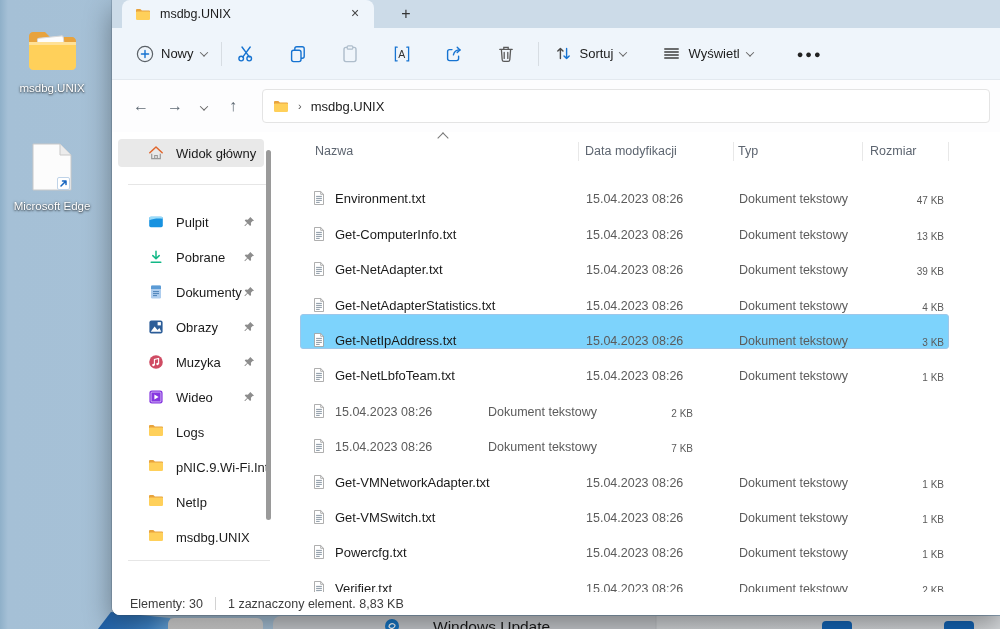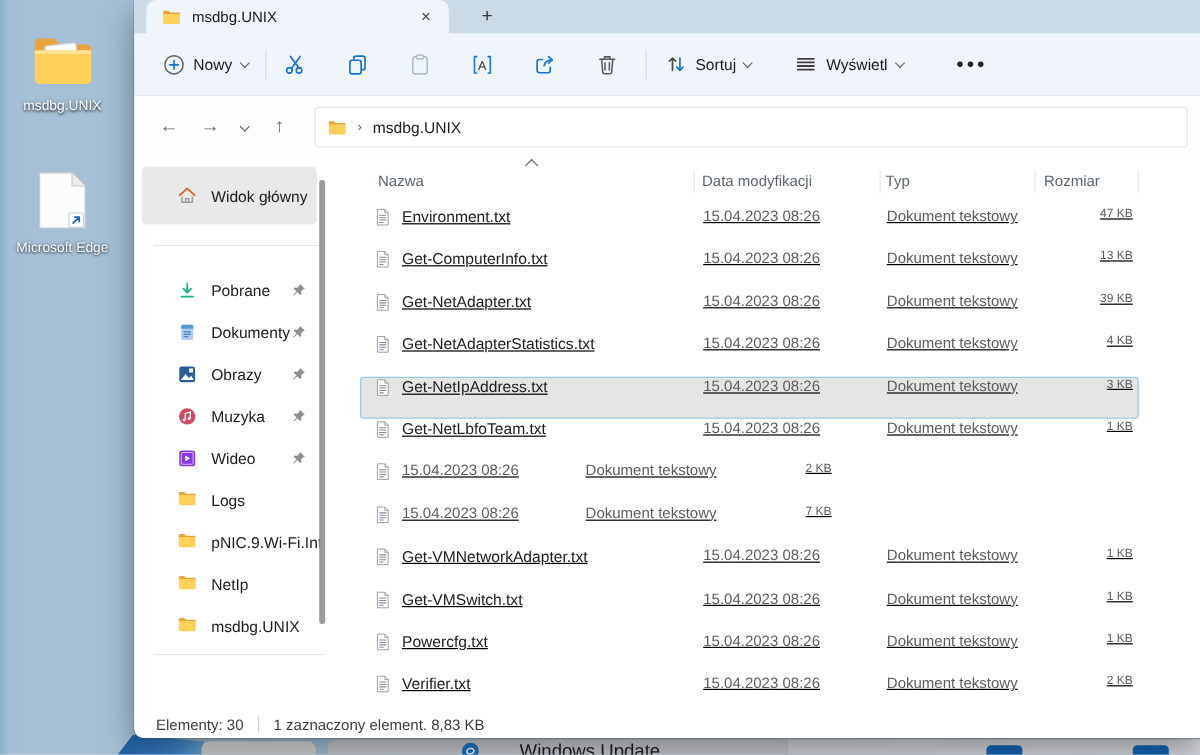--- a/index.html
+++ b/index.html
@@ -37,41 +37,41 @@
   .nav.small{width:24px;}
   .crumbbox{flex:1;height:34px;margin:0 10px 0 12px;background:#fff;border:1px solid #e4e4e4;border-radius:4px;display:flex;align-items:center;padding:0 10px;}
   .crumb-sep{margin:0 9px;color:#555;font-size:11px;}
   .crumb-text{font-size:13px;color:#1b1b1b;}
 
   .main{position:absolute;left:0;top:132px;right:0;bottom:23px;background:#fff;}
 
   
   .sidebar{position:absolute;left:0;top:0;bottom:0;width:188px;padding-top:7px;overflow:hidden;}
   .sitem{position:relative;height:34px;margin:0 38px 1px 6px;width:146px;display:flex;align-items:center;padding-left:30px;border-radius:4px;white-space:nowrap;overflow:hidden;}
-  .sitem.active{background:#e9e9e9;height:48px;}
+  .sitem.active{background:#e9e9e9;height:28px;}
   .sitem.wide{width:152px;}
   .sicon{width:16px;height:16px;flex:0 0 16px;margin-right:12px;}
   .slabel{font-size:13px;color:#1b1b1b;}
   .pin{position:absolute;right:9px;top:11px;width:12px;height:12px;}
   .sdivider{height:1px;background:#e6e6e6;margin:17px 30px 20px 16px;}
   .sdivider.bottom{margin:6px 30px 0 16px;}
   .sb-scroll{position:absolute;left:154px;top:18px;width:5px;height:370px;background:#9a9a9a;border-radius:3px;}
 
   
   .filearea{position:absolute;left:188px;top:0;right:0;bottom:0;}
   .lheader{position:relative;display:flex;height:38px;align-items:center;padding-left:10px;font-size:12.5px;color:#5d6570;}
   .hname{width:275px;padding-left:5px;}
   .hdate{width:153px;}
   .htype{width:122px;}
   .hsize{width:85px;padding-left:10px;}
   .hsep{position:absolute;top:10px;width:1px;height:19px;background:#e8e8e8;}
   .sort-caret{position:absolute;left:139px;top:2px;width:8px;height:8px;border-left:1.3px solid #777;border-top:1.3px solid #777;transform:rotate(45deg);}
   .rows{position:absolute;left:0;top:40px;right:51px;}
-  .frow{display:flex;align-items:flex-start;height:35.4px;padding-left:10px;border:1px solid transparent;border-radius:3px;text-decoration:underline;}
-  .frow.selected{background:#e5e5e5;border-color:#9dc7ea;}
+  .frow{display:flex;align-items:flex-end;height:35.4px;padding-left:10px;border:1px solid transparent;border-radius:3px;}
+  .frow.selected{background:#7dd3fc;border-color:#9dc7ea;}
   .ficon{width:16px;height:16px;flex:0 0 16px;margin-right:8px;}
   .fname{width:251px;font-size:13px;color:#1b1b1b;white-space:nowrap;overflow:hidden;}
   .fdate{width:153px;font-size:12.5px;color:#5b5b5b;}
   .ftype{width:122px;font-size:12.5px;color:#5b5b5b;}
   .fsize{width:83px;text-align:right;font-size:10px;color:#5b5b5b;}
 
   .statusbar{position:absolute;left:0;right:0;bottom:0;height:23px;border-bottom-left-radius:8px;background:#fff;display:flex;align-items:center;padding-left:18px;gap:12px;font-size:12.5px;color:#3c3c3c;}
   .st-sep{width:1px;height:13px;background:#d2d2d2;}
 
   
@@ -267,20 +267,34 @@
               <path d="M3.7 8.7v4.9h8.6V8.7" fill="none" stroke="#999" stroke-width="1.2"></path>
               <path d="M6.7 13.6v-3.1h2.6v3.1" fill="none" stroke="#999" stroke-width="1.1"></path>
             </svg>
         </span>
         <span class="slabel">Widok główny</span>
       </div>
       <div class="sdivider"></div>
 
       <div class="sitem">
         <span class="sicon">
+          <svg viewBox="0 0 16 16" width="16" height="16">
+              <rect x="1.2" y="2.8" width="13.6" height="10.4" rx="1.6" fill="#1792e0"></rect>
+              <path d="M1.2 6.3c4.3-1.8 9.1-2.3 13.6-1.5v-.4c0-.9-.7-1.6-1.6-1.6H2.8c-.9 0-1.6.7-1.6 1.6z" fill="#9adcf9"></path>
+            </svg>
+        </span>
+        <span class="slabel">Pulpit</span>
+        <span class="pin">
+            <svg viewBox="0 0 12 12" width="12" height="12">
+              <path d="M7.3.9 11.1 4.7 9.6 5.1 7.9 6.8l.2 2.1-1 1L4.7 7.5 2 10.2l-.6-.6 2.7-2.7L1.7 4.5l1-1 2.1.2L6.5 2z" fill="#8d8d8d"></path>
+            </svg>
+          </span>
+      </div>
+      <div class="sitem">
+        <span class="sicon">
           <svg viewBox="0 0 16 16" width="16" height="16" fill="none" stroke="#12b886" stroke-width="1.5" stroke-linecap="round" stroke-linejoin="round">
               <path d="M8 2.2v7.4M4.8 6.6 8 9.8l3.2-3.2M3.2 13.2h9.6"></path>
             </svg>
         </span>
         <span class="slabel">Pobrane</span>
         <span class="pin">
             <svg viewBox="0 0 12 12" width="12" height="12">
               <path d="M7.3.9 11.1 4.7 9.6 5.1 7.9 6.8l.2 2.1-1 1L4.7 7.5 2 10.2l-.6-.6 2.7-2.7L1.7 4.5l1-1 2.1.2L6.5 2z" fill="#8d8d8d"></path>
             </svg>
           </span>

